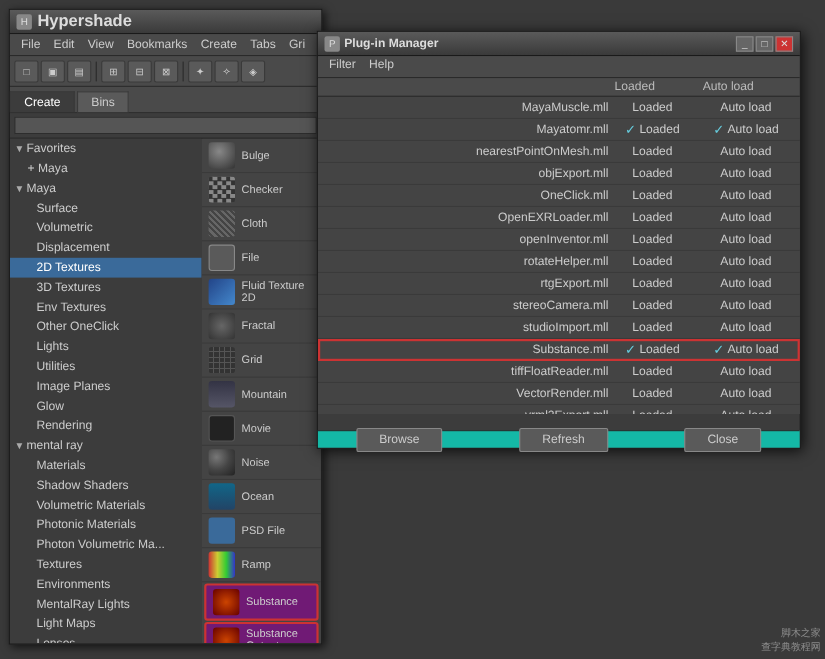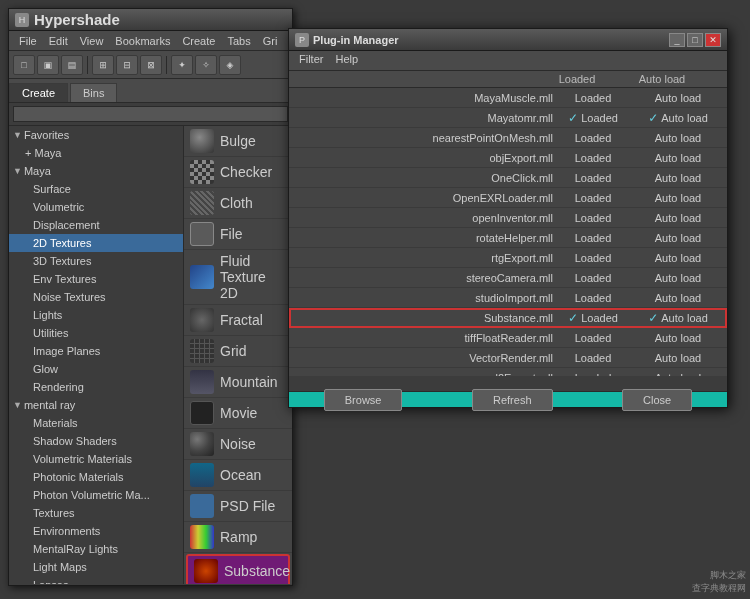--- a/index.html
+++ b/index.html
@@ -186,21 +186,21 @@
     }
 
     .material-thumb {
       width: 24px;
       height: 24px;
       border-radius: 3px;
       flex-shrink: 0;
     }
     .material-name {
       color: #ccc;
-      font-size: 14px;
+      font-size: 10px;
     }
 
     
     .thumb-bulge { background: radial-gradient(circle at 40% 35%, #888, #333); }
     .thumb-checker { background: repeating-conic-gradient(#888 0% 25%, #333 0% 50%) 0 0 / 8px 8px; }
     .thumb-cloth { background: repeating-linear-gradient(45deg, #666, #666 2px, #444 2px, #444 4px); }
     .thumb-file { background: #5a5a5a; border: 1px solid #888; }
     .thumb-fluid { background: linear-gradient(135deg, #224488, #4488cc); }
     .thumb-fractal { background: radial-gradient(circle, #666, #333); }
     .thumb-grid { background: repeating-linear-gradient(0deg, transparent, transparent 4px, #555 4px, #555 5px), repeating-linear-gradient(90deg, transparent, transparent 4px, #555 4px, #555 5px); background-color: #333; }
@@ -421,21 +421,21 @@
       <div class="tree-item selected">
         <span style="padding-left:20px">2D Textures</span>
       </div>
       <div class="tree-item">
         <span style="padding-left:20px">3D Textures</span>
       </div>
       <div class="tree-item">
         <span style="padding-left:20px">Env Textures</span>
       </div>
       <div class="tree-item">
-        <span style="padding-left:20px">Noise Textures</span>
+        <span style="padding-left:20px">Other OneClick</span>
       </div>
       <div class="tree-item">
         <span style="padding-left:20px">Lights</span>
       </div>
       <div class="tree-item">
         <span style="padding-left:20px">Utilities</span>
       </div>
       <div class="tree-item">
         <span style="padding-left:20px">Image Planes</span>
       </div>

